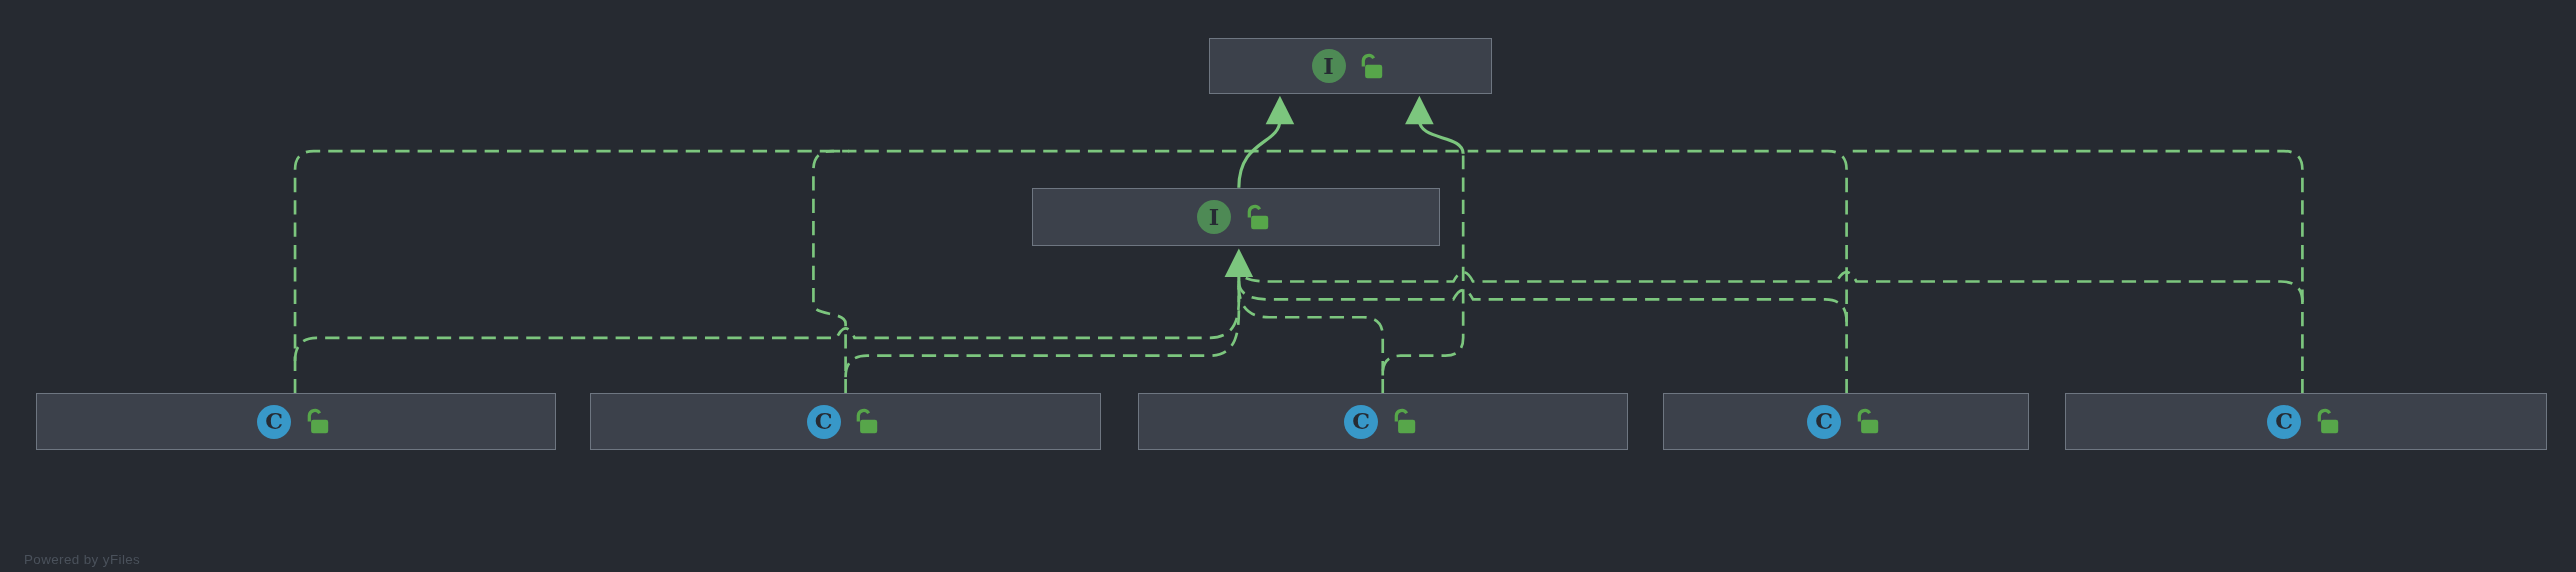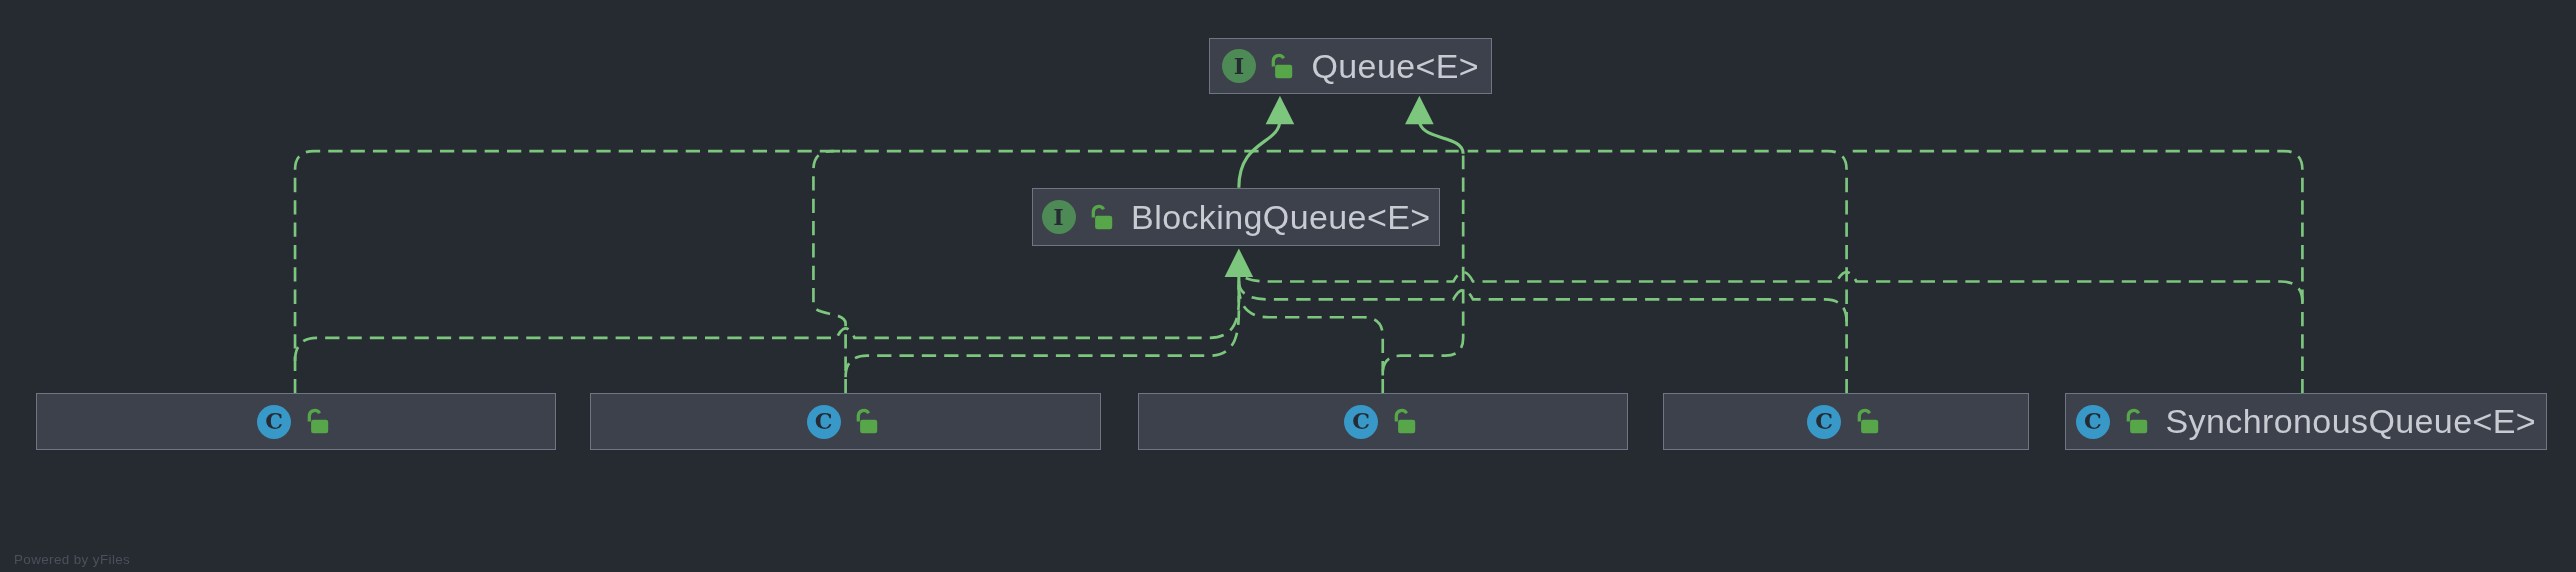--- a/index.html
+++ b/index.html
@@ -20,21 +20,21 @@
         border:1.8px solid var(--node-border);display:flex;align-items:center;
         justify-content:center;gap:11.6px;padding:0 16px;cursor:default;}
   .node .label{font-size:34px;color:var(--label);white-space:nowrap;letter-spacing:0.4px;}
   .icon-circle{width:34px;height:34px;border-radius:50%;flex:0 0 auto;
         display:flex;align-items:center;justify-content:center;
         font-family:"DejaVu Serif",serif;font-weight:700;font-size:22.3px;
         color:var(--icon-letter);line-height:1;}
   .icon-circle.iface{background:var(--iface);}
   .icon-circle.cls{background:var(--class);}
   .lock{flex:0 0 auto;margin-right:5.4px;}
-  .footer{position:absolute;left:14px;top:552px;font-size:13.4px;color:var(--footer);
+  .footer{position:absolute;left:24px;top:552px;font-size:13.4px;color:var(--footer);
           letter-spacing:0.4px;}
 </style>
 </head>
 <body>
 
 <div class="canvas">
 
   <svg class="edges" viewBox="0 0 2882 640" xmlns="http://www.w3.org/2000/svg">
 
     <path class="edge dashed" d="M 330 440 L 330 190 Q 330 169 351 169 L 1632 169"></path>
@@ -55,30 +55,28 @@
     <polygon class="arrowhead" points="1588,107 1572,139 1604,139"></polygon>
     <polygon class="arrowhead" points="1386,278 1370,310 1402,310"></polygon>
   </svg>
 
   <div class="node" style="left:1209px;top:38px;width:283px;height:56px;">
     <span class="icon-circle iface">I</span>
     <svg class="lock" width="27" height="29" viewBox="0 0 30 32">
       <path d="M 7 16 V 9.5 A 6.2 6.2 0 0 1 18.5 6.8" stroke="var(--lock)" stroke-width="3.6" fill="none"></path>
       <rect x="9" y="14" width="19" height="15" rx="2.5" fill="var(--lock)"></rect>
     </svg>
-    <span class="label">Queue&lt;E&gt;</span>
   </div>
 
   <div class="node" style="left:1032px;top:188px;width:408px;height:58px;">
     <span class="icon-circle iface">I</span>
     <svg class="lock" width="27" height="29" viewBox="0 0 30 32">
       <path d="M 7 16 V 9.5 A 6.2 6.2 0 0 1 18.5 6.8" stroke="var(--lock)" stroke-width="3.6" fill="none"></path>
       <rect x="9" y="14" width="19" height="15" rx="2.5" fill="var(--lock)"></rect>
     </svg>
-    <span class="label">BlockingQueue&lt;E&gt;</span>
   </div>
 
   <div class="node" style="left:36px;top:393px;width:520px;height:57px;">
     <span class="icon-circle cls">C</span>
     <svg class="lock" width="27" height="29" viewBox="0 0 30 32">
       <path d="M 7 16 V 9.5 A 6.2 6.2 0 0 1 18.5 6.8" stroke="var(--lock)" stroke-width="3.6" fill="none"></path>
       <rect x="9" y="14" width="19" height="15" rx="2.5" fill="var(--lock)"></rect>
     </svg>
   </div>
 
@@ -105,18 +103,17 @@
       <rect x="9" y="14" width="19" height="15" rx="2.5" fill="var(--lock)"></rect>
     </svg>
   </div>
 
   <div class="node" style="left:2065px;top:393px;width:482px;height:57px;">
     <span class="icon-circle cls">C</span>
     <svg class="lock" width="27" height="29" viewBox="0 0 30 32">
       <path d="M 7 16 V 9.5 A 6.2 6.2 0 0 1 18.5 6.8" stroke="var(--lock)" stroke-width="3.6" fill="none"></path>
       <rect x="9" y="14" width="19" height="15" rx="2.5" fill="var(--lock)"></rect>
     </svg>
-    <span class="label">SynchronousQueue&lt;E&gt;</span>
   </div>
 
   <div class="footer">Powered by yFiles</div>
 </div>
 
 
 </body></html>

